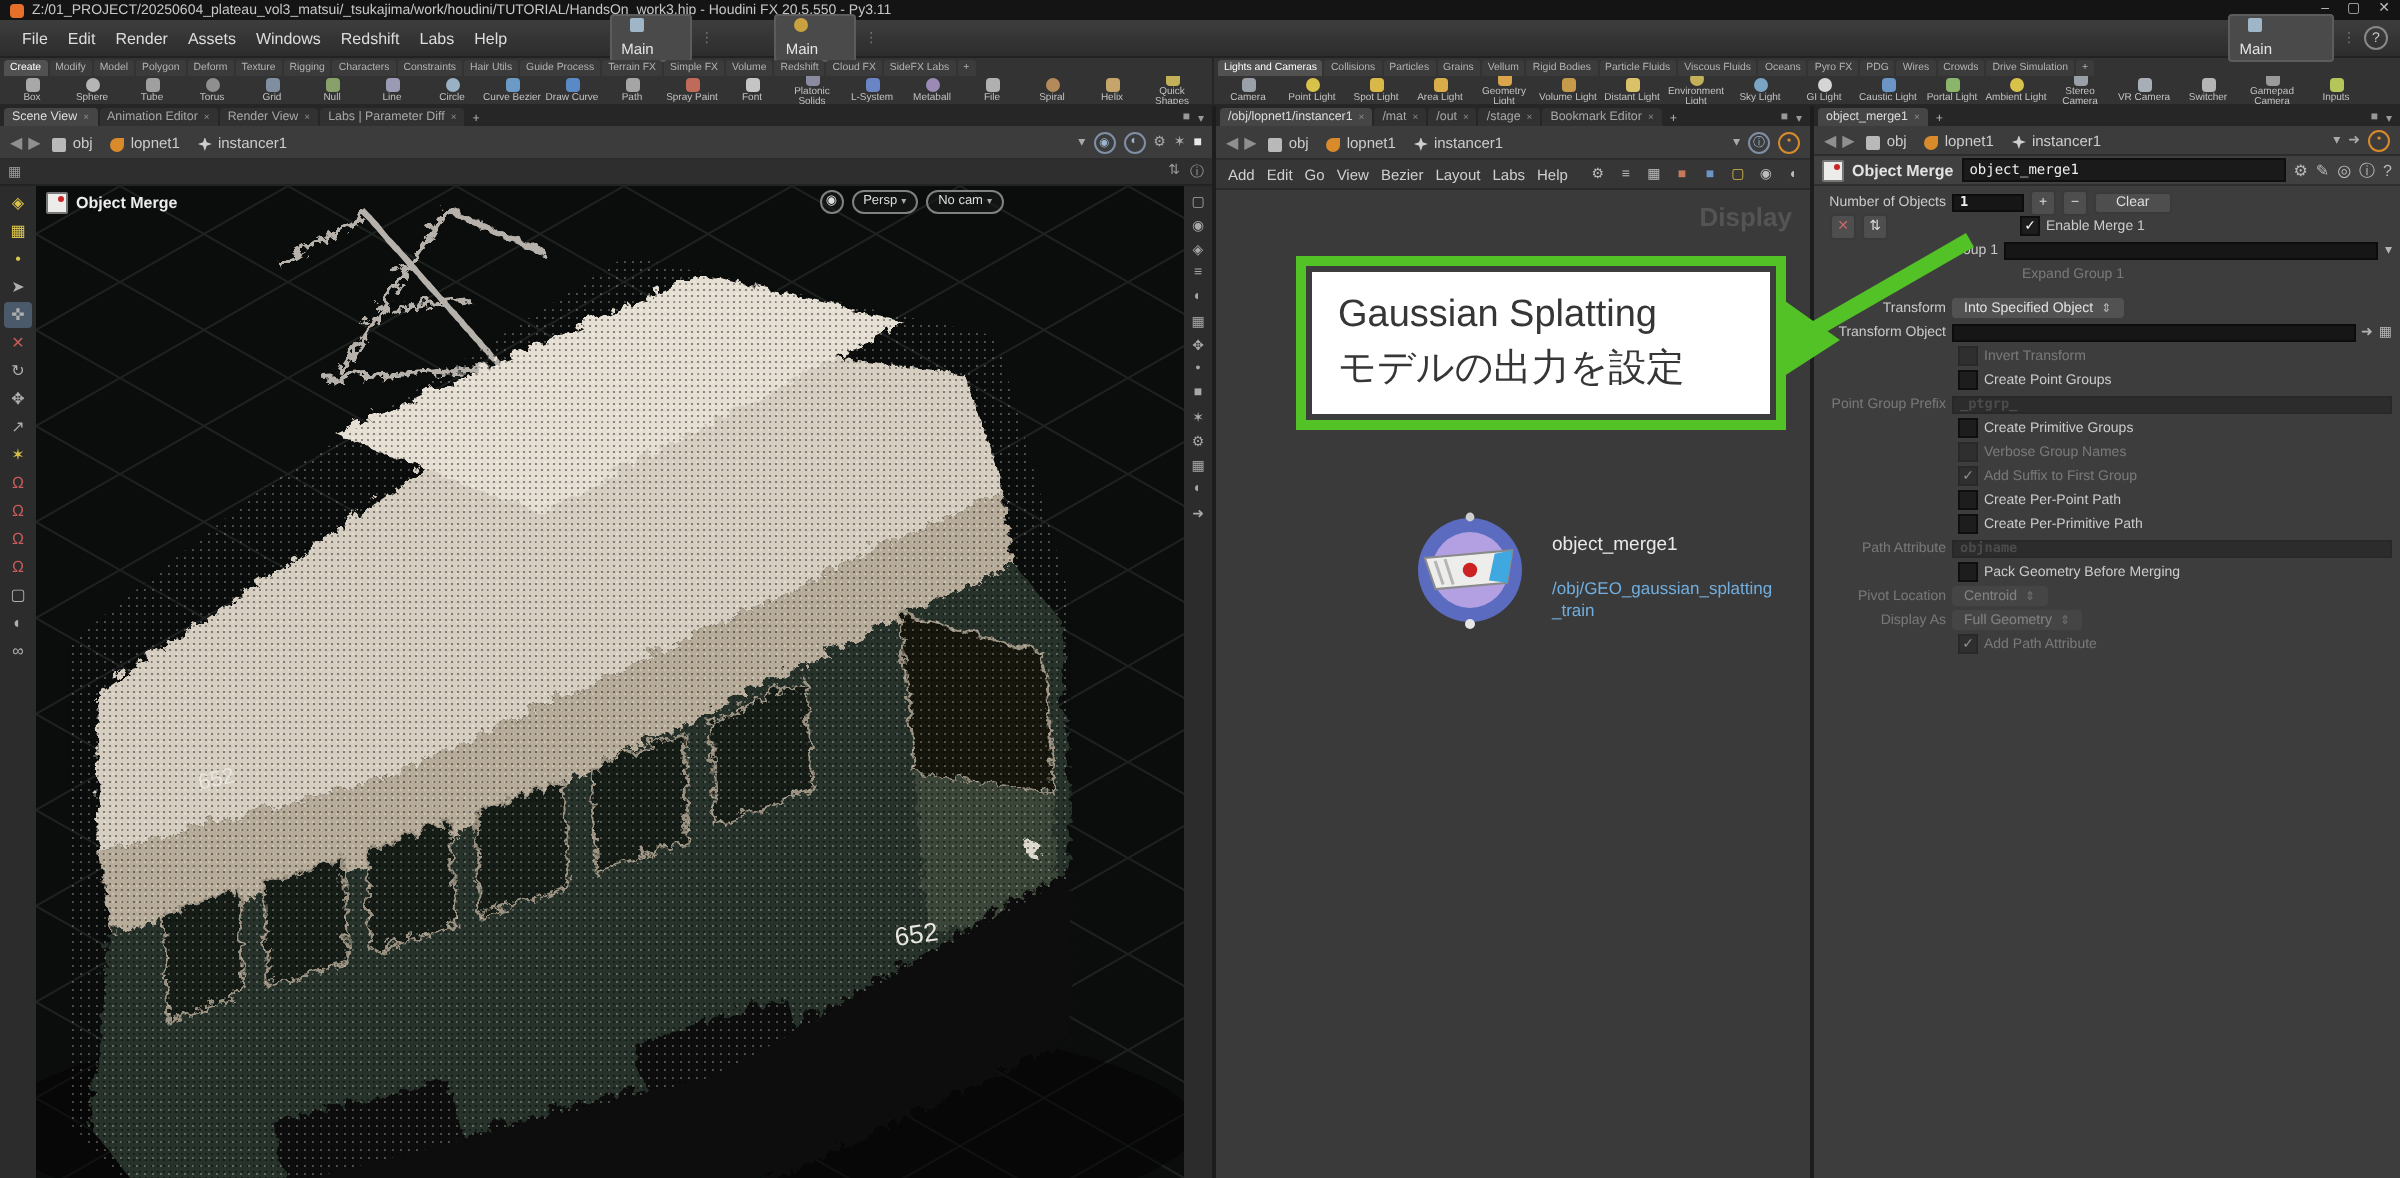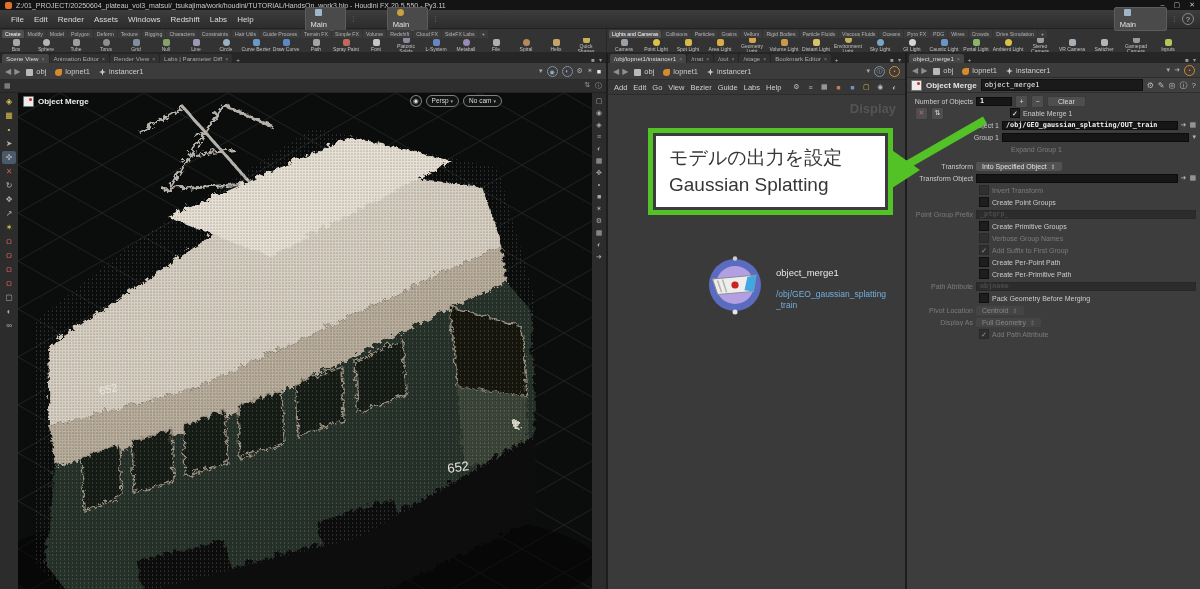--- a/index.html
+++ b/index.html
@@ -595,21 +595,21 @@
           <span class="circ">ⓘ</span>
           <span class="circ orange">•</span>
         </span>
       </div>
       <div class="netmenu">
         <span>Add</span>
         <span>Edit</span>
         <span>Go</span>
         <span>View</span>
         <span>Bezier</span>
-        <span>Guide</span>
+        <span>Layout</span>
         <span>Labs</span>
         <span>Help</span>
         <span class="icons">
           <span class="nico">⚙</span>
           <span class="nico">≡</span>
           <span class="nico">▦</span>
           <span class="nico" style="color:#c57a5a">■</span>
           <span class="nico" style="color:#6a95c5">■</span>
           <span class="nico" style="color:#d9b84a">▢</span>
           <span class="nico">◉</span>
@@ -696,26 +696,20 @@
         </div>
 
         <div class="prow" style="padding-left:8px">
           <span class="sqbtn" style="color:#c86a6a">✕</span>
           <span class="sqbtn">⇅</span>
           <span style="width:60px"></span>
           <span class="cb">✓</span>
           <span>Enable Merge 1</span>
         </div>
 
-        <div class="prow">
-          <span class="plabel wide">Object 1</span>
-          <span class="pfield" style="flex:1">/obj/GEO_gaussian_splatting/OUT_train</span>
-          <span class="fico">➜</span>
-          <span class="fico">▦</span>
-        </div>
 
         <div class="prow">
           <span class="plabel wide">Group 1</span>
           <span class="pfield" style="flex:1"></span>
           <span class="fico">▾</span>
         </div>
 
         <div class="prow dis" style="padding-left:104px">
           <span>Expand Group 1</span>
         </div>
@@ -814,18 +808,18 @@
       </div>
     </div>
   </div>
 
   <svg class="overlay-svg" width="1200" height="589">
     <polygon points="889,148 920,170 889,190" fill="#52c226"></polygon>
     <line x1="905" y1="166" x2="985" y2="120" stroke="#52c226" stroke-width="8"></line>
   </svg>
   <div class="callout">
     <div class="callout-inner">
+      <div class="callout-line">Gaussian Splatting</div>
       <div class="callout-line">モデルの出力を設定</div>
-      <div class="callout-line">Gaussian Splatting</div>
     </div>
   </div>
 
 </div>
 
 </body></html>

